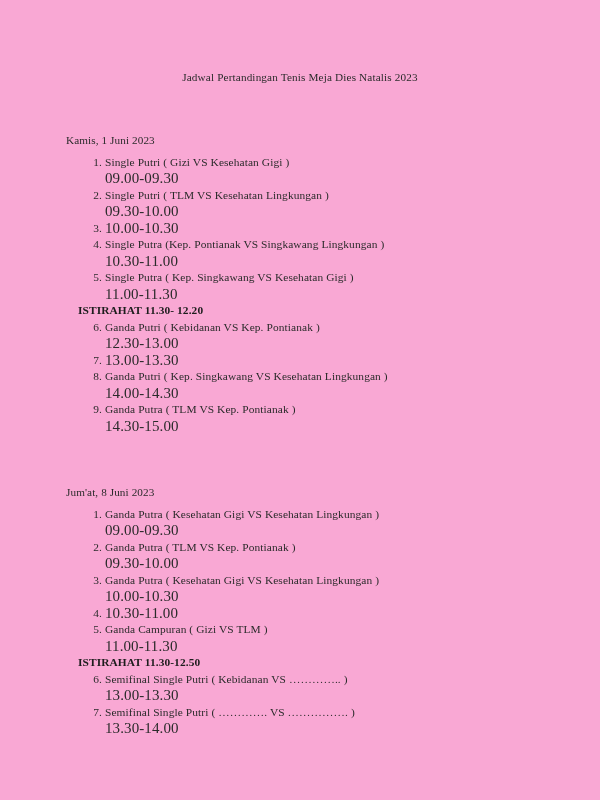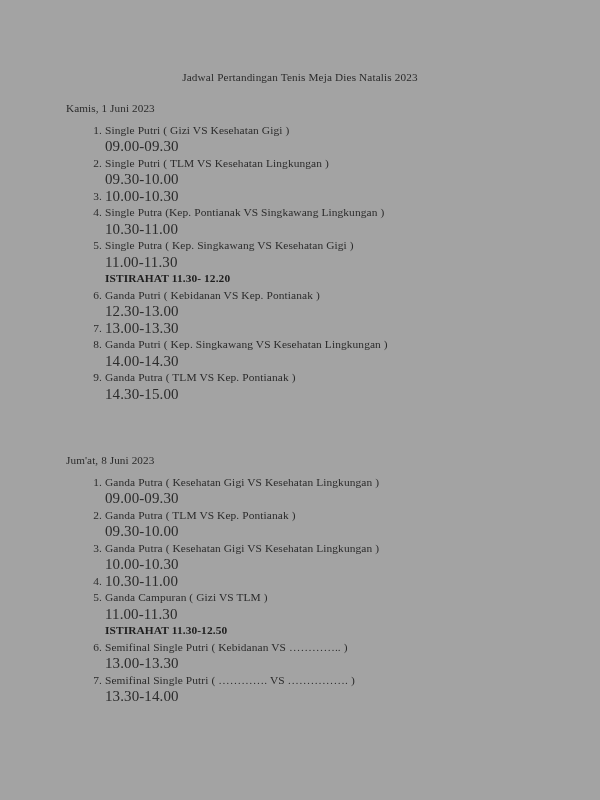--- a/index.html
+++ b/index.html
@@ -11,37 +11,37 @@
     height: 800px;
     background: #ffffff;
     font-family: "Liberation Serif", "DejaVu Serif", serif;
     color: #2b2b2b;
     overflow: hidden;
   }
   .page {
     position: relative;
     width: 600px;
     height: 800px;
-    background: #a3a3a3;
+    background: #f9a8d4;
     box-sizing: border-box;
     padding: 0;
   }
   .doc-title {
     position: absolute;
     top: 71px;
     left: 0;
     width: 600px;
     text-align: center;
     font-size: 11.2px;
     letter-spacing: 0.15px;
     color: #2b2b2b;
   }
   .body-area {
     position: absolute;
-    top: 100px;
+    top: 132px;
     left: 0;
     width: 600px;
   }
   .day-section {
     margin-bottom: 0;
   }
   .day-header {
     font-size: 11.2px;
     padding-left: 66px;
     line-height: 16.5px;
@@ -73,21 +73,21 @@
   .item-title {
     display: block;
     white-space: pre;
   }
   .item-time {
     display: block;
     font-size: 15px;
     letter-spacing: 0.1px;
   }
   .break-line {
-    padding-left: 105px;
+    padding-left: 78px;
     line-height: 16.5px;
     font-size: 11.4px;
     font-weight: bold;
     color: #1d1d1d;
     letter-spacing: 0.1px;
     white-space: pre;
   }
   .section-gap {
     height: 50px;
   }

